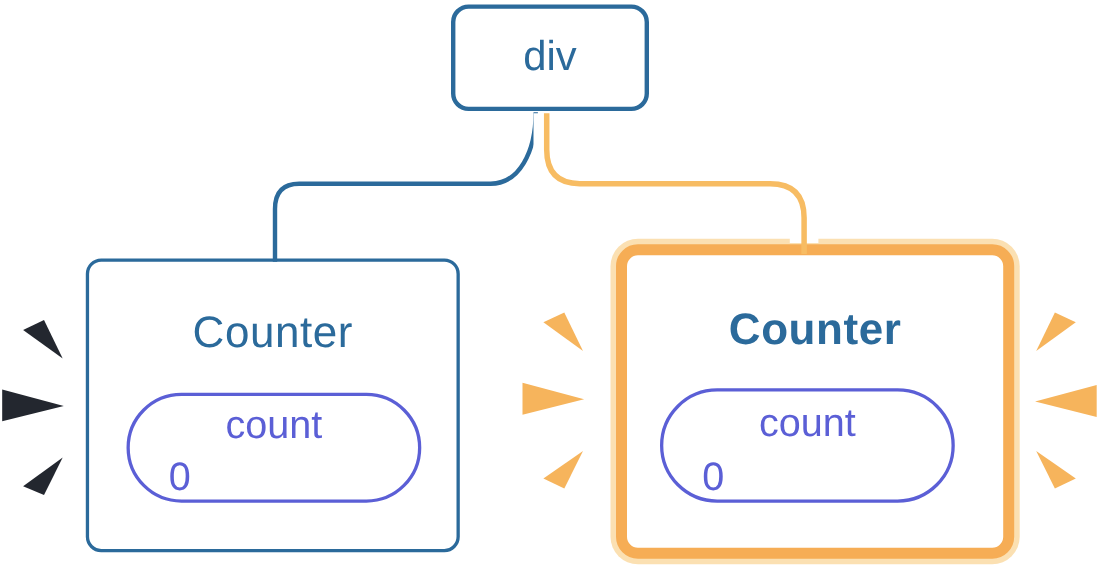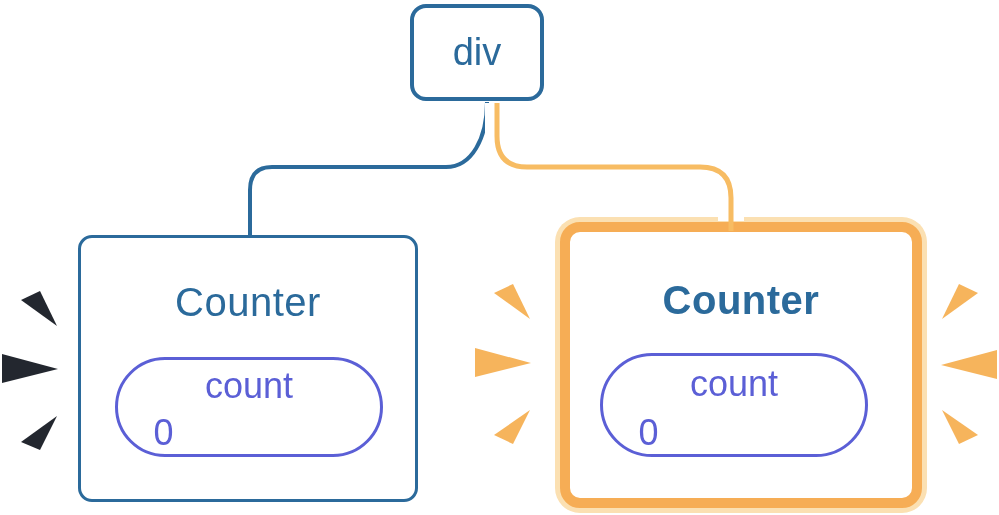--- a/index.html
+++ b/index.html
@@ -13,21 +13,21 @@
     position:relative;width:999px;height:515px;overflow:hidden;
     background:var(--background);
     font-family:"Liberation Sans", sans-serif;
   }
   .overlay{position:absolute;inset:0;width:999px;height:515px;z-index:3;pointer-events:none;}
 
   .node{
     position:absolute;background:#fff;text-align:center;
   }
   .node-div{
-    left:410px;top:4px;width:134px;height:97px;
+    left:410px;top:4px;width:180px;height:97px;
     border:4px solid var(--blue);border-radius:16px;
     display:flex;align-items:center;justify-content:center;
     z-index:2;
   }
   .node-div .label{font-size:38px;color:var(--blue);font-weight:400;}
 
   .counter-card{z-index:2;}
   .counter-left{
     left:78px;top:235px;width:340px;height:267px;
     border:3px solid var(--blue);border-radius:14px;

